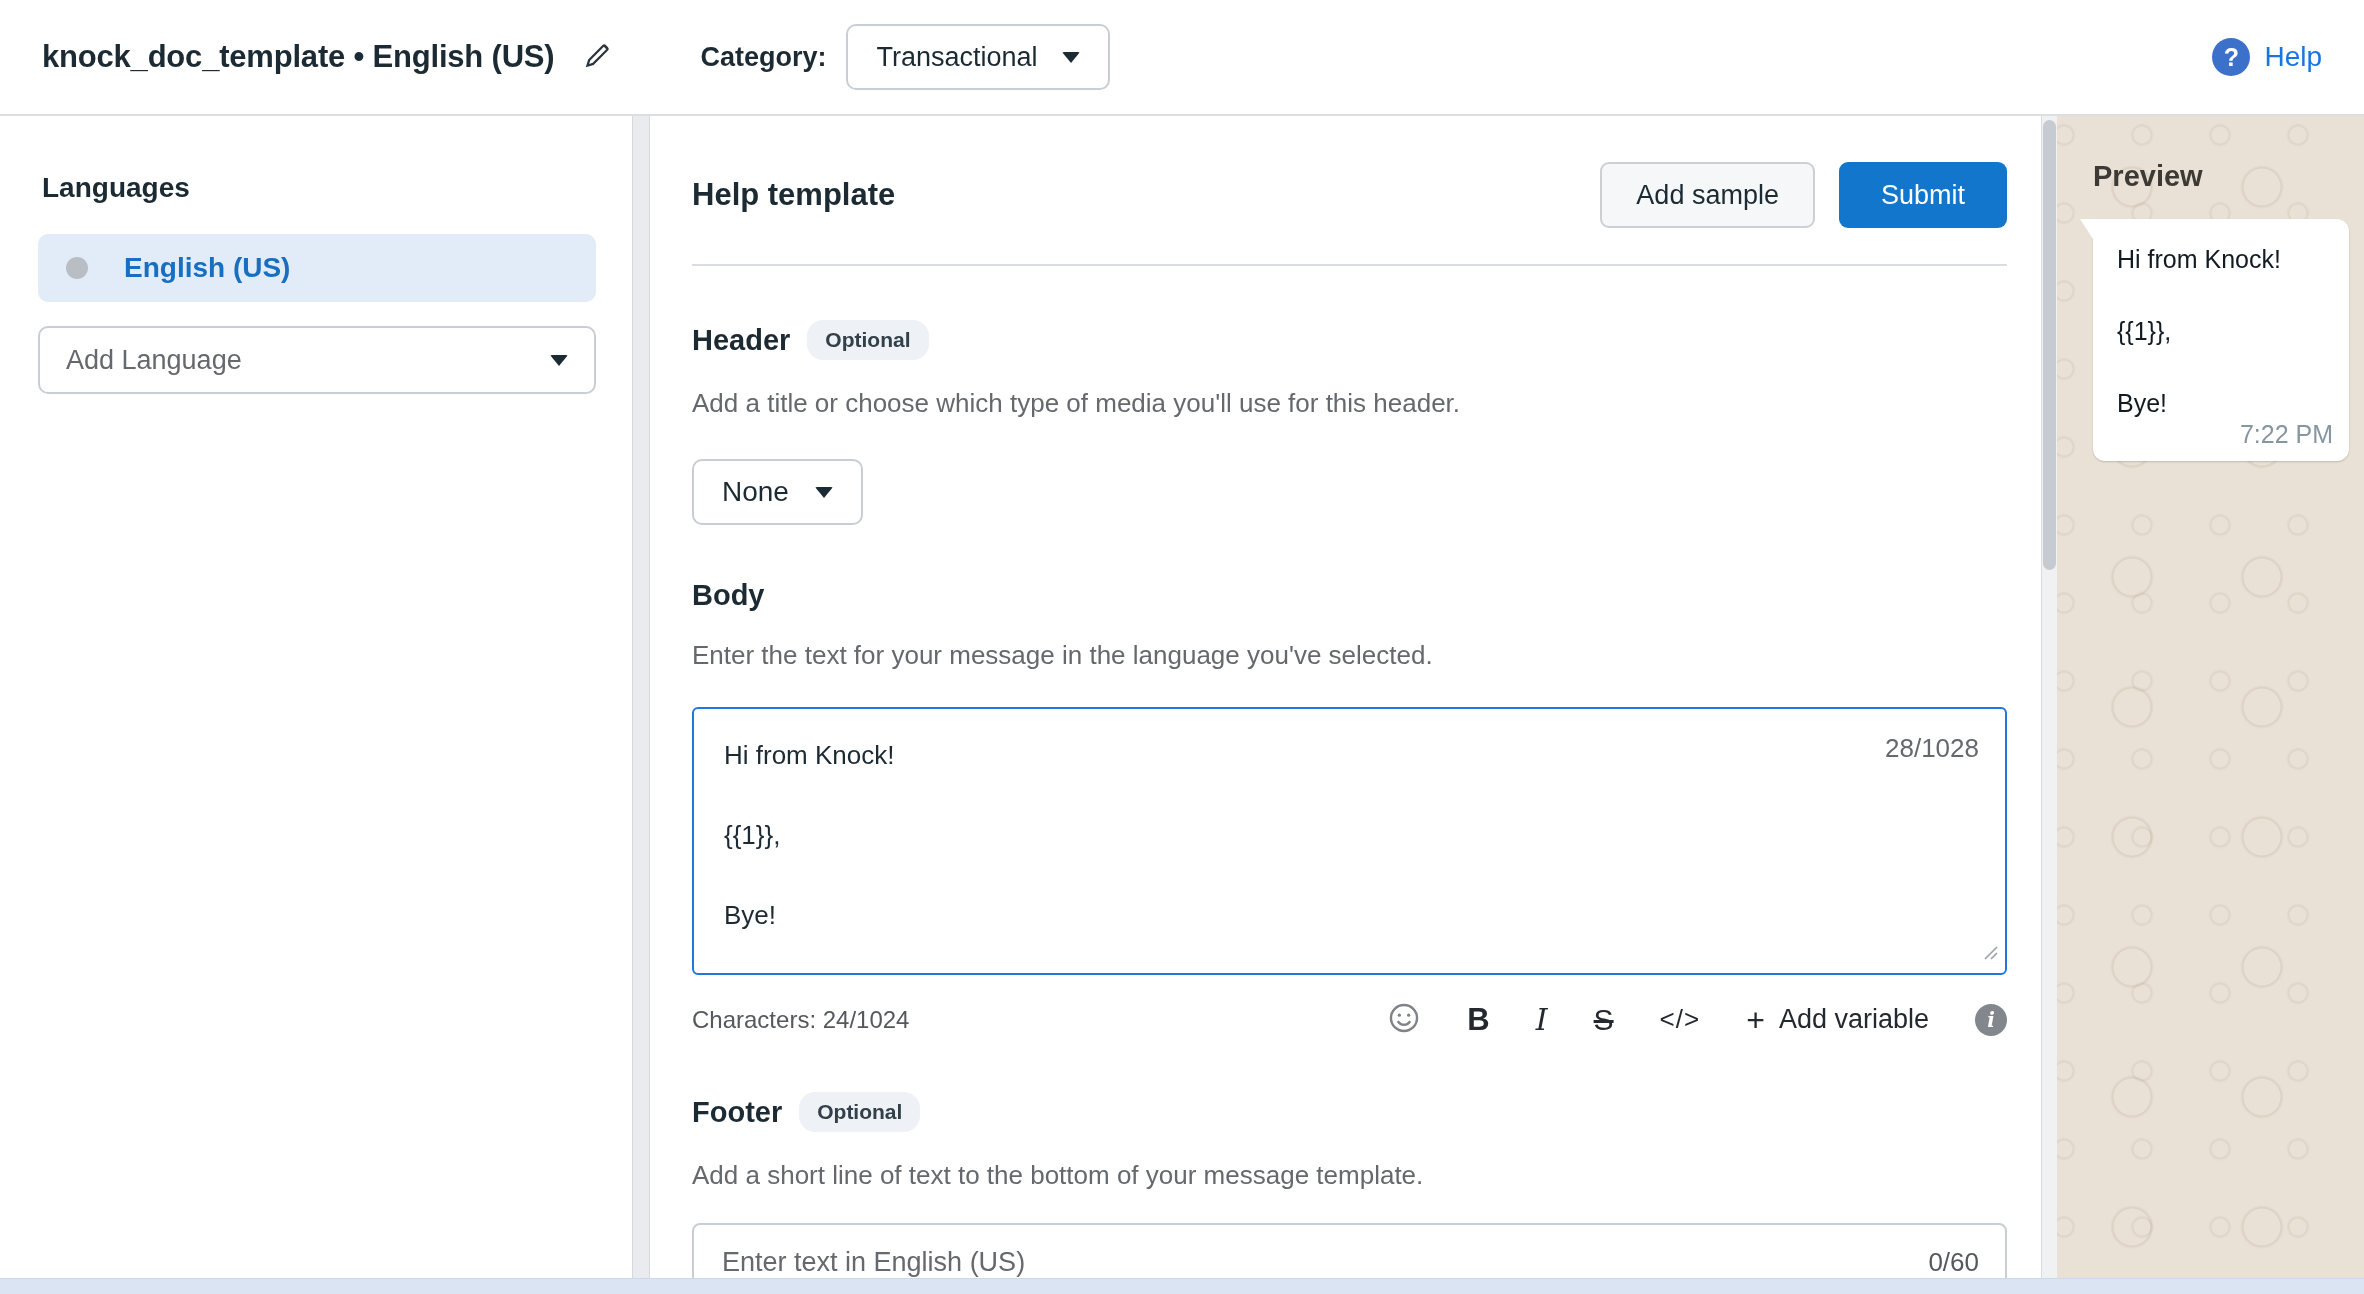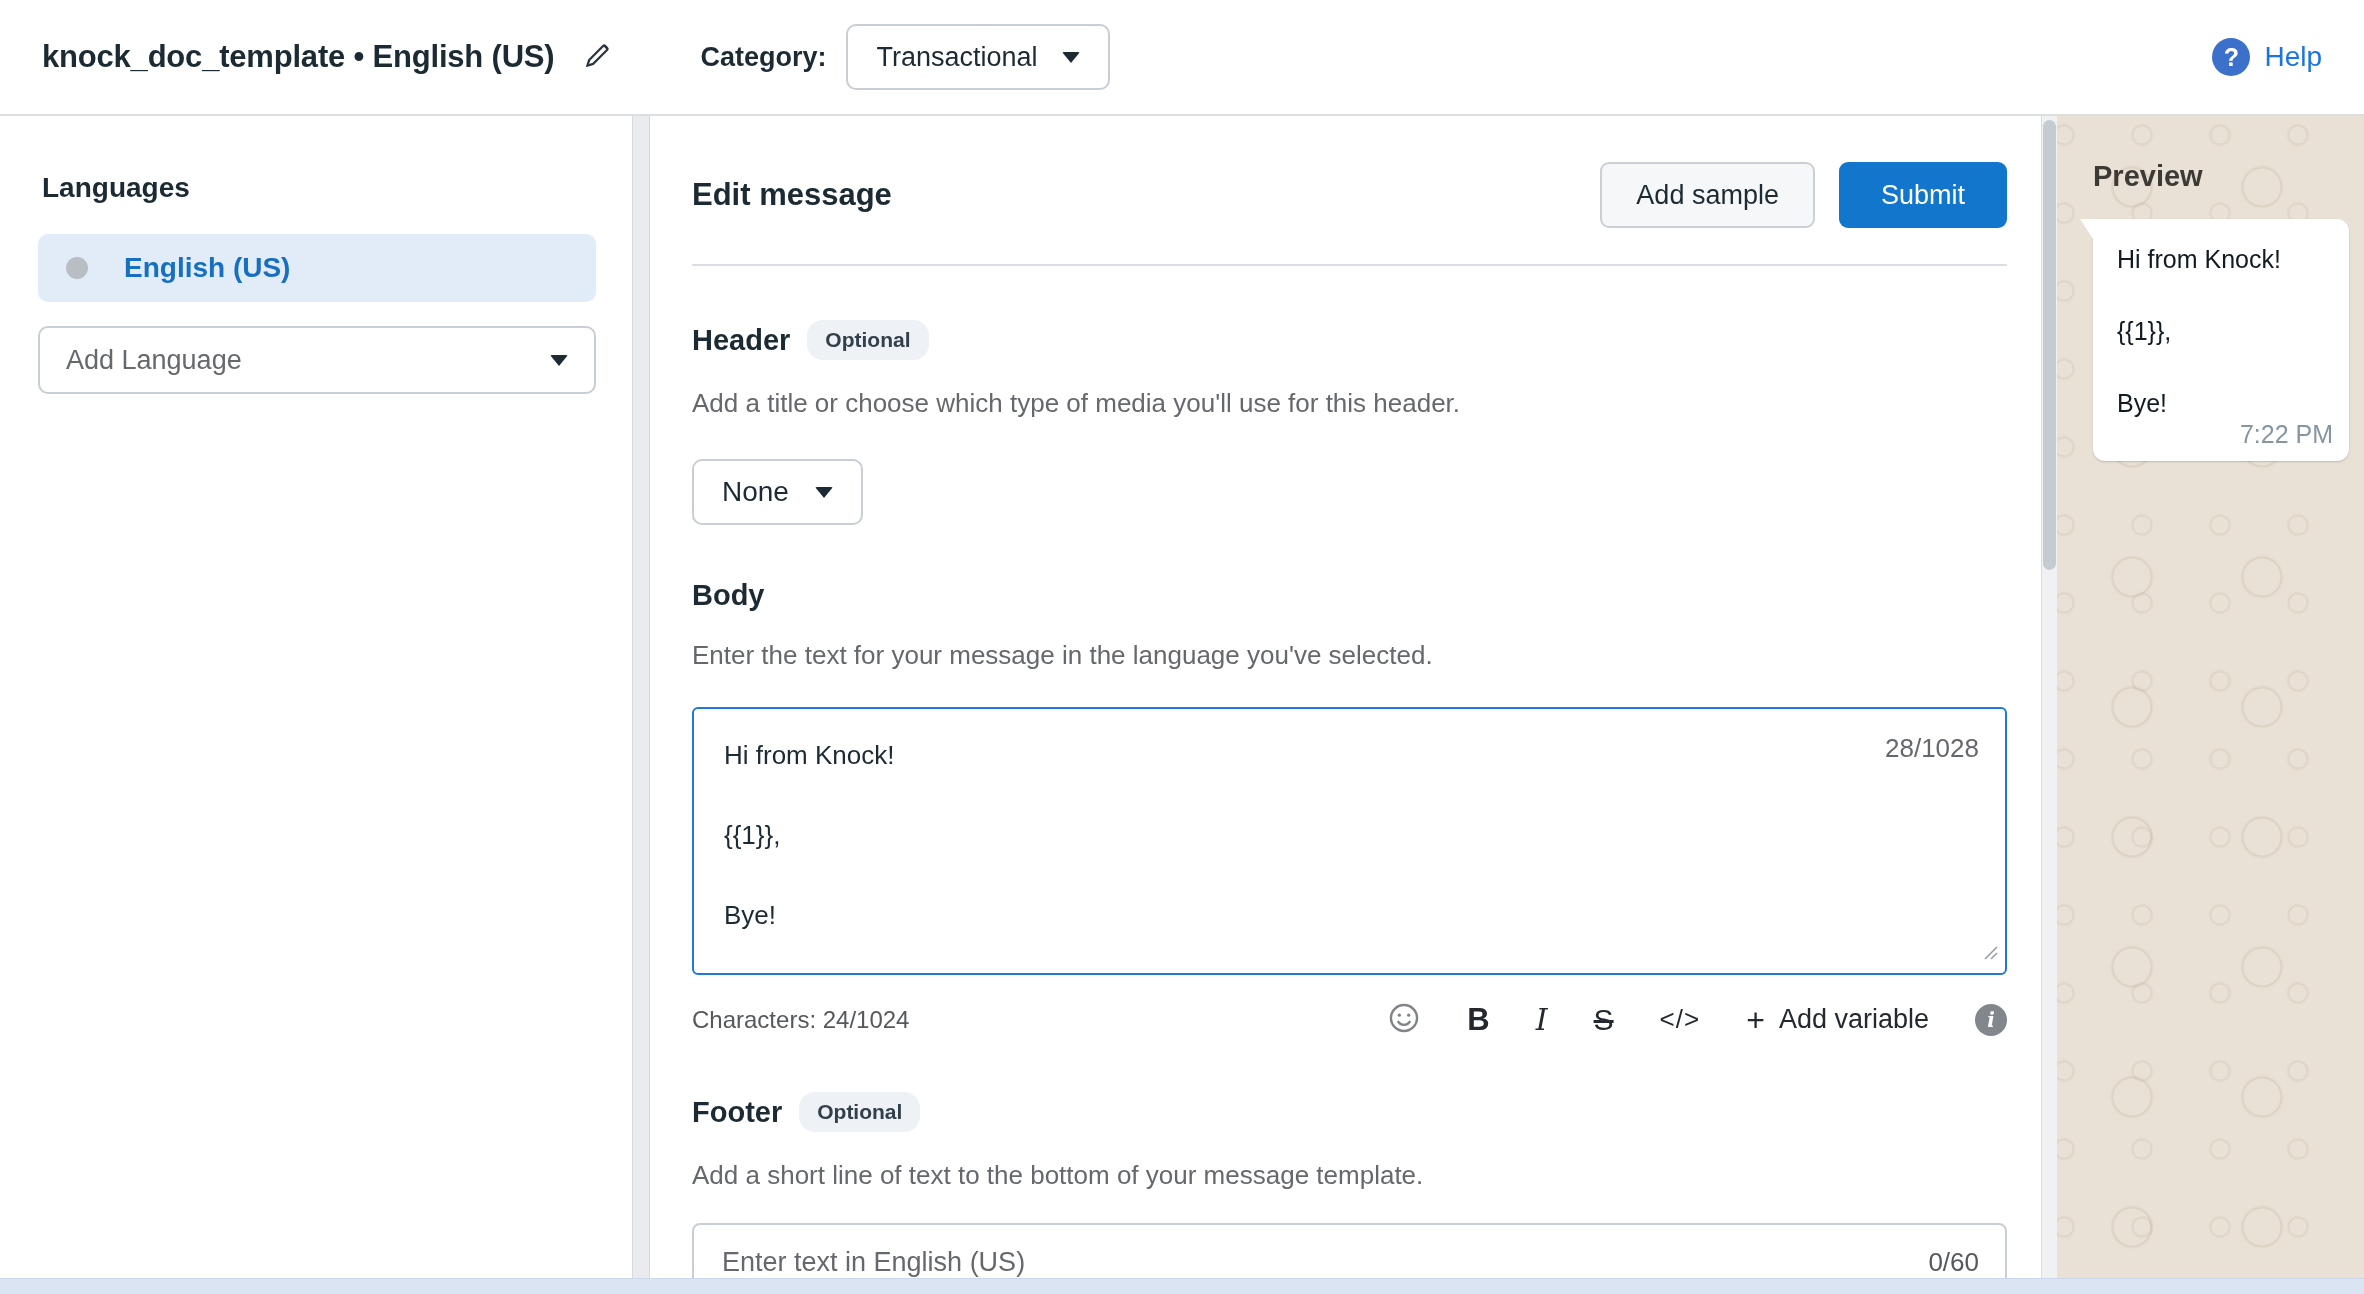--- a/index.html
+++ b/index.html
@@ -180,21 +180,21 @@
       <button class="dropdown add-lang">
         <span class="placeholder">Add Language</span>
         <span class="caret"></span>
       </button>
     </aside>
 
     <div class="gutter gutter-left"></div>
 
     <main class="main">
       <div class="main-header">
-        <h2 class="main-heading">Edit message</h2>
+        <h2 class="main-heading">Help template</h2>
         <div class="actions">
           <button class="btn secondary">Add sample</button>
           <button class="btn primary">Submit</button>
         </div>
       </div>
       <hr class="rule">
 
       <section class="section">
         <div class="sec-head">
           <h3 class="sec-title">Header</h3>

